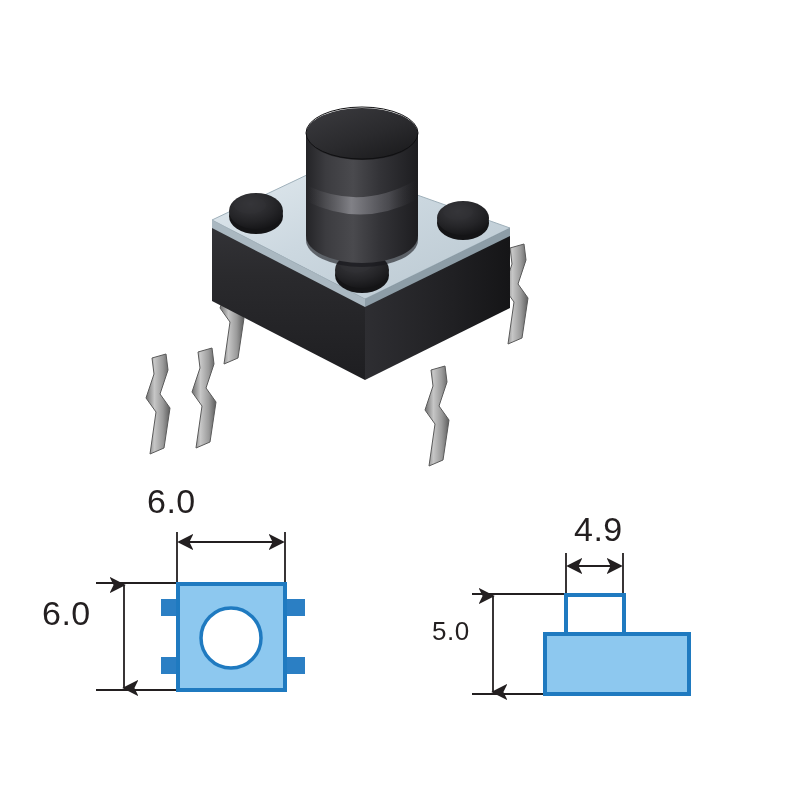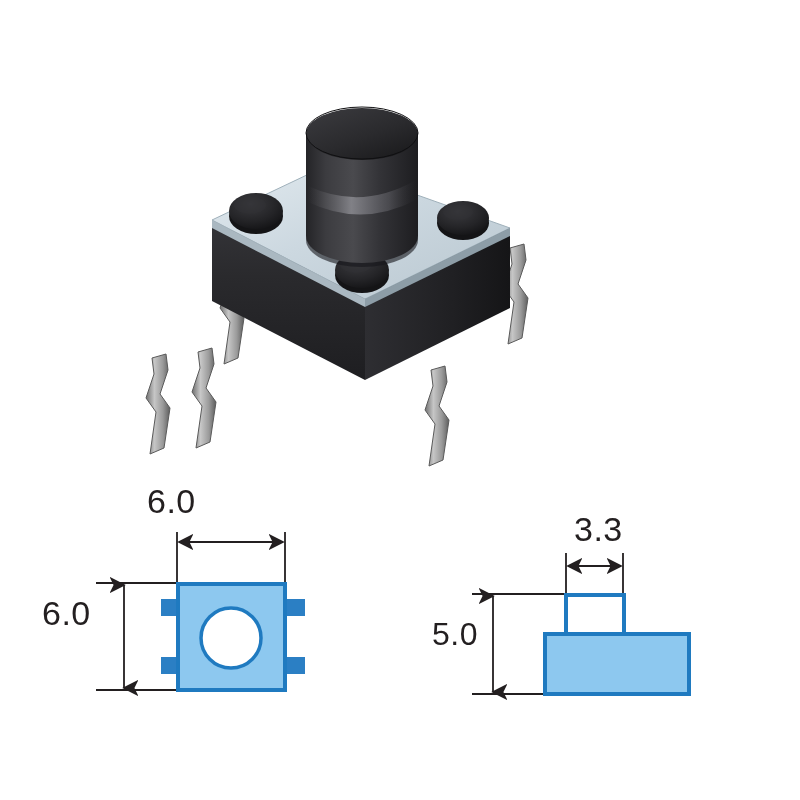--- a/index.html
+++ b/index.html
@@ -190,23 +190,23 @@
       <rect x="253" y="177" width="22" height="17" fill="#2b7fc4"></rect>
 
       <rect x="148" y="104" width="107" height="106" fill="#8dc8ef" stroke="#1f7ac0" stroke-width="4"></rect>
 
       <circle cx="201" cy="158" r="30" fill="#ffffff" stroke="#1f7ac0" stroke-width="3.5"></circle>
     </svg>
   </div>
 
   <div class="abs" style="left:420px;top:490px;width:320px;height:240px;">
 
-    <div class="dim-label" style="left:154px;top:22px;font-size:34px;">3.3</div>
-
-    <div class="dim-label" style="left:12px;top:128px;font-size:32px;">5.0</div>
+    <div class="dim-label" style="left:154px;top:22px;font-size:34px;">4.9</div>
+
+    <div class="dim-label" style="left:12px;top:128px;font-size:26px;">5.0</div>
 
     <svg class="abs" style="left:0;top:0;" width="320" height="240" viewBox="0 0 320 240">
       <defs>
         <marker id="sArrR" markerWidth="9" markerHeight="9" refX="8" refY="4.5" orient="auto">
           <path d="M0,0 L9,4.5 L0,9 L2.2,4.5 Z" fill="#231f20"></path>
         </marker>
         <marker id="sArrL" markerWidth="9" markerHeight="9" refX="1" refY="4.5" orient="auto">
           <path d="M9,0 L0,4.5 L9,9 L6.8,4.5 Z" fill="#231f20"></path>
         </marker>
         <marker id="sArrU" markerWidth="9" markerHeight="9" refX="4.5" refY="1" orient="auto">

